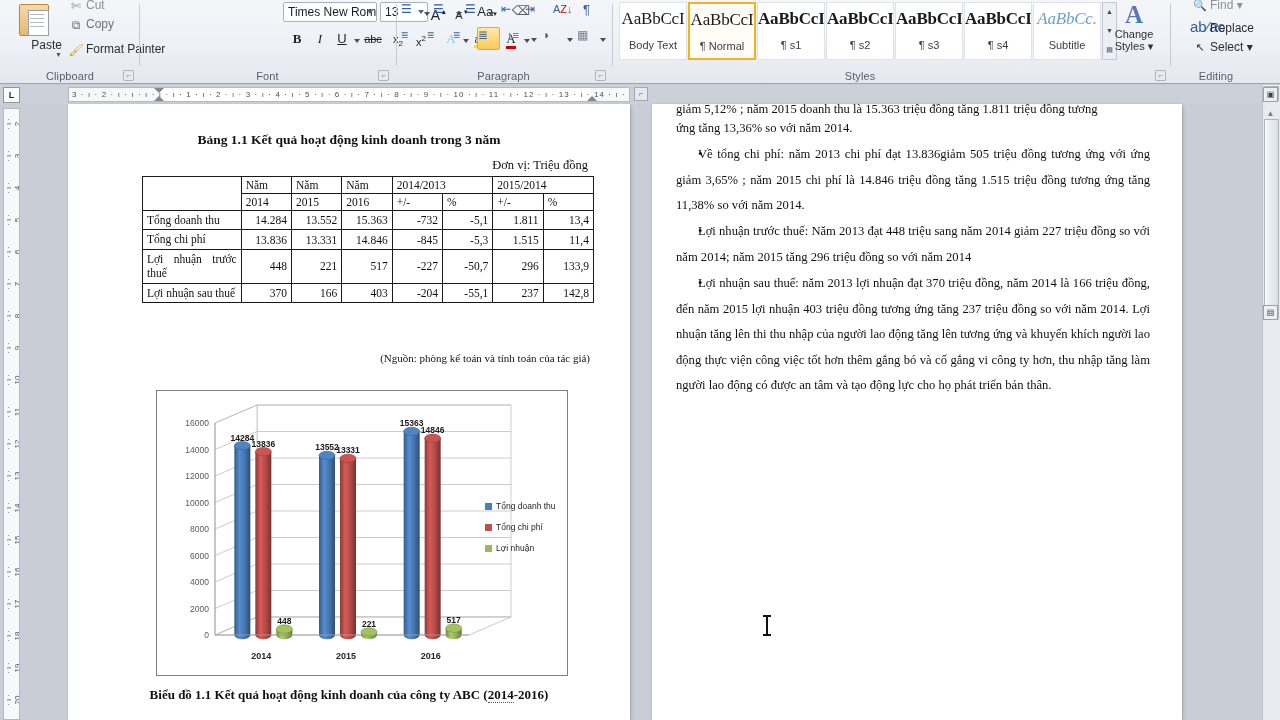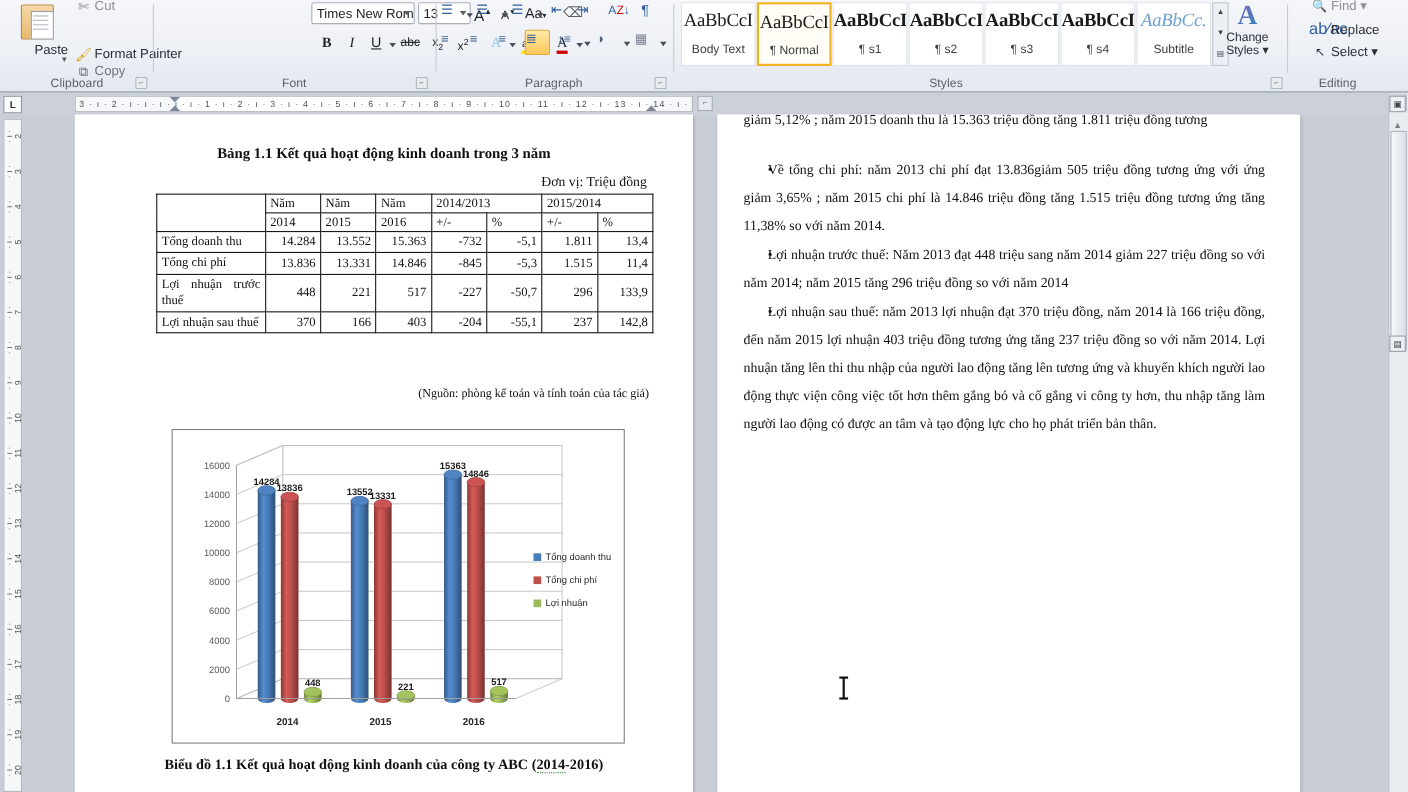--- a/index.html
+++ b/index.html
@@ -45,21 +45,21 @@
   .paste-ico:before {
     content:""; position:absolute; left:10px; top:9px; width:14px; height:1px;
     box-shadow:0 0 0 0 #b5bac2, 0 4px 0 0 #b5bac2, 0 8px 0 0 #b5bac2, 0 12px 0 0 #b5bac2;
     background:#b5bac2; z-index:2;
   }
   .paste-label { font-size:12px; color:#2b2f36; margin-top:2px; }
   .paste-caret { font-size:7px; color:#555; line-height:6px; }
   .cb-item { position:absolute; left:66px; height:20px; font-size:12px; color:#2b2f36; white-space:nowrap;}
   .cb-item .gl { display:inline-block; width:20px; text-align:center; font-size:12px; vertical-align:-1px; }
   .cb-cut   { top:-2px; color:#8d9199; }
-  .cb-copy  { top:17px; color:#6f737b;margin-top:40px; }
+  .cb-copy  { top:17px; color:#6f737b; }
   .cb-fp    { top:42px; color:#2b2f36; }
 
   
   .ff-box {
     position:absolute; left:143px; top:2px; width:94px; height:20px;
     background:#fff; border:1px solid #a9b0ba; border-radius:2px;
     font-size:12px; color:#1b1e23; padding:2px 14px 0 4px; overflow:hidden; white-space:nowrap;
   }
   .fs-box {
     position:absolute; left:240px; top:2px; width:48px; height:20px;
@@ -659,20 +659,23 @@
       </div>
 
     </div>
   </div>
 
   <div class="page" id="page-right">
     <div class="page-inner doc-serif">
       <div class="clipline">
         <span style="font-size:12.6px;line-height:25.6px">giảm 5,12% ; năm 2015 doanh thu là 15.363 triệu đồng tăng 1.811 triệu đồng tương</span>
       </div>
+      <div class="rp rp-block" style="top:12px">
+        <span>ứng tăng 13,36% so với năm 2014.</span>
+      </div>
       <div class="rp rp-block" style="top:38px">
         <span class="bul" style="padding-left:22px">•&nbsp;</span><span>Về tổng chi phí: năm 2013 chi phí đạt 13.836giảm 505 triệu đồng tương ứng với ứng giảm 3,65% ; năm 2015 chi phí là 14.846 triệu đồng tăng 1.515 triệu đồng tương ứng tăng 11,38% so với năm 2014.</span>
       </div>
       <div class="rp rp-block" style="top:115px">
         <span class="bul" style="padding-left:22px">•&nbsp;</span><span>Lợi nhuận trước thuế: Năm 2013 đạt 448 triệu sang năm 2014 giảm 227 triệu đồng so với năm 2014; năm 2015 tăng 296 triệu đồng so với năm 2014</span>
       </div>
       <div class="rp rp-block" style="top:167px">
         <span class="bul" style="padding-left:22px">•&nbsp;</span><span>Lợi nhuận sau thuế: năm 2013 lợi nhuận đạt 370 triệu đồng, năm 2014 là 166 triệu đồng, đến năm 2015 lợi nhuận 403 triệu đồng tương ứng tăng 237 triệu đồng  so với năm 2014. Lợi nhuận tăng lên thi thu nhập của người lao động tăng lên tương ứng và khuyến khích người lao động thực viện công việc tốt hơn thêm gắng bó và cố gắng vi công ty hơn, thu nhập tăng làm người lao động có được an tâm và tạo động lực cho họ phát triển bản thân.</span>
       </div>
     </div>

